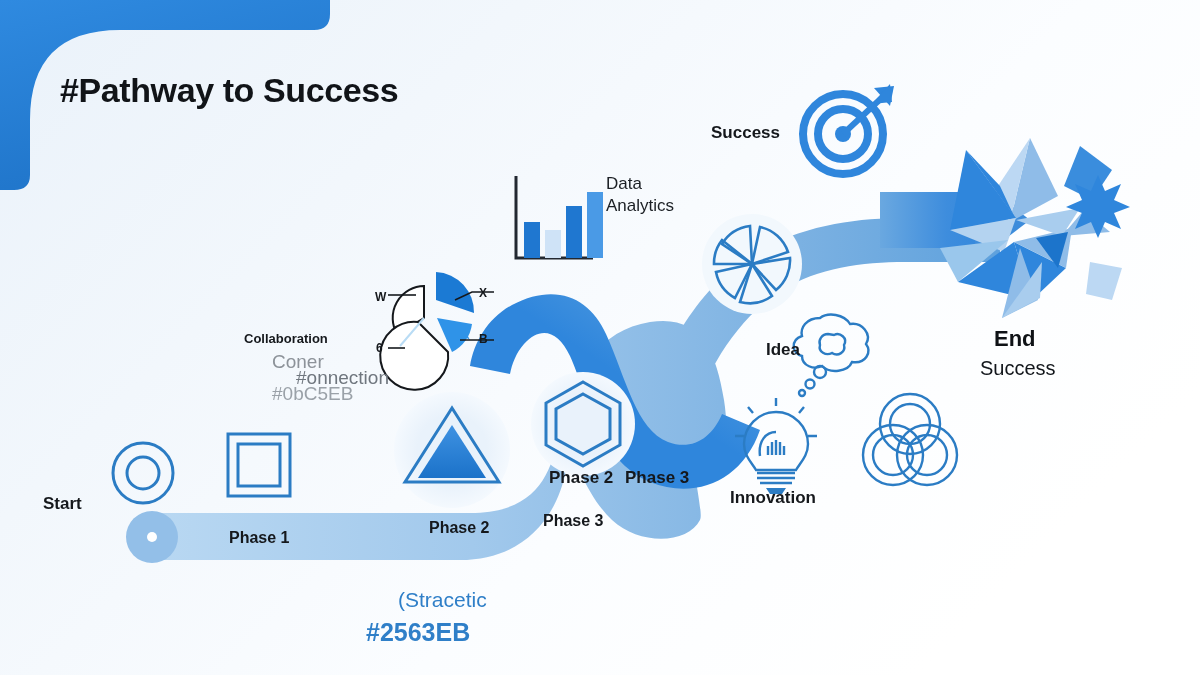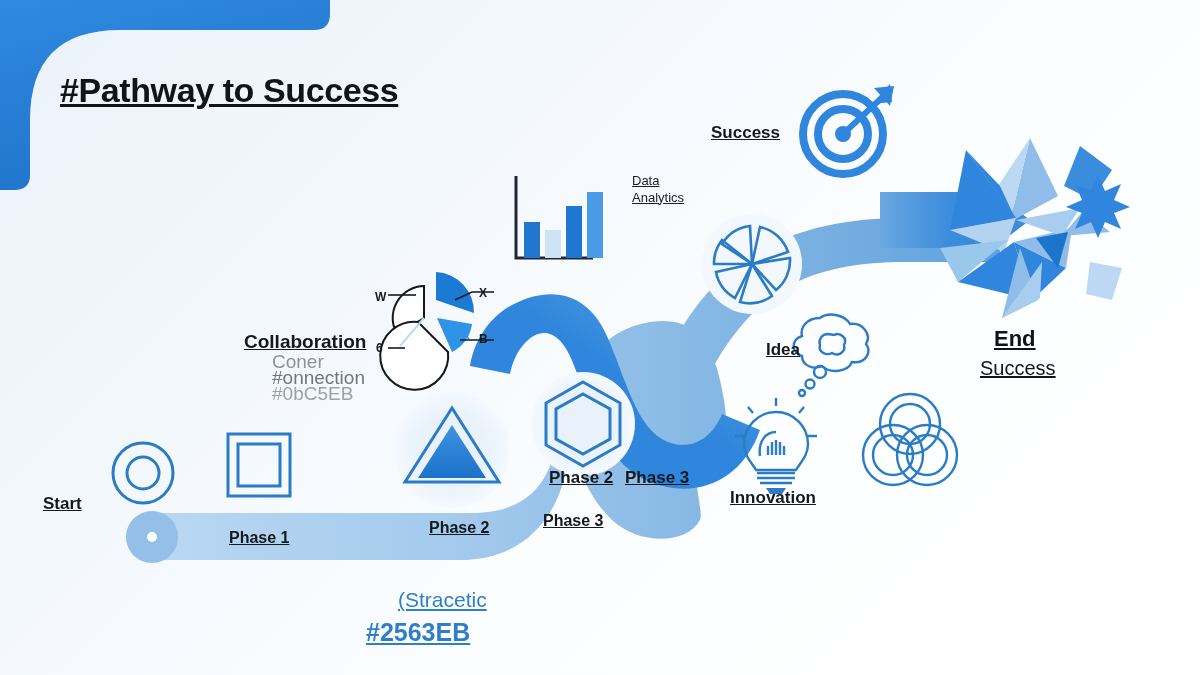--- a/index.html
+++ b/index.html
@@ -10,50 +10,50 @@
     background:#ffffff;
   }
   #stage{
     position:relative;width:1200px;height:675px;overflow:hidden;
     background:linear-gradient(135deg,#eaf2fa 0%,#f2f7fc 28%,#fbfdff 58%,#ffffff 85%);
   }
   .layer{position:absolute;left:0;top:0;width:1200px;height:675px;}
   svg.layer{pointer-events:none;}
 
   
-  .lbl{position:absolute;white-space:pre;line-height:1.18;text-decoration:underline;}
+  .lbl{position:absolute;white-space:pre;line-height:1.18;}
   #page-title{
     left:60px;top:70px;font-size:34px;font-weight:bold;color:#111418;
     letter-spacing:-0.4px;
   }
   .node-label{font-size:17px;font-weight:bold;color:#15181c;}
   .ribbon-label{font-size:16px;font-weight:bold;color:#15181c;}
   .icon-label{font-size:17px;font-weight:bold;color:#15181c;}
 
   #label-start{left:43px;top:494px;}
   #label-phase2-node{left:549px;top:468px;}
   #label-phase3-node{left:625px;top:468px;}
   #label-phase1-ribbon{left:229px;top:529px;}
   #label-phase2-ribbon{left:429px;top:519px;}
   #label-phase3-ribbon{left:543px;top:512px;}
 
-  #label-collaboration{left:244px;top:331px;font-size:19px;font-weight:bold;color:#15181c;}
+  #label-collaboration{left:244px;top:331px;font-size:13px;font-weight:bold;color:#15181c;}
   #label-target{left:711px;top:123px;}
   #label-idea{left:718px;top:340px;margin-left:48px;}
   #label-innovation{left:730px;top:488px;}
-  #label-data-analytics{left:632px;top:173px;font-size:13px;color:#1b1f24;line-height:1.28;}
+  #label-data-analytics{left:606px;top:173px;font-size:17px;color:#1b1f24;line-height:1.28;}
 
   #label-end{left:994px;top:326px;font-size:22px;font-weight:bold;color:#0f1216;}
   #label-outcome{left:980px;top:357px;font-size:20px;font-weight:normal;color:#12161b;}
 
   
   #ghost-stack{position:absolute;left:272px;top:352px;width:170px;height:54px;text-align:right;}
   .ghost{position:absolute;left:0;white-space:pre;font-size:19px;line-height:1;}
   #ghost-coner{top:0px;color:#8c9299;}
-  #ghost-connection{top:16px;color:#6f767e;}
+  #ghost-connection{top:16px;color:#6f767e;margin-left:24px;}
   #ghost-hex{top:32px;color:#9aa1a8;}
 
   
   #anno-stracetic{left:366px;top:588px;font-size:21px;color:#2f7fc8;margin-left:32px;}
   #anno-hex{left:366px;top:618px;font-size:25px;font-weight:bold;color:#2f7fc8;}
 
   
   .pie-letter{position:absolute;font-size:12px;font-weight:bold;color:#15181c;}
   #pie-letter-x{left:479px;top:286px;}
   #pie-letter-b{left:479px;top:332px;}

